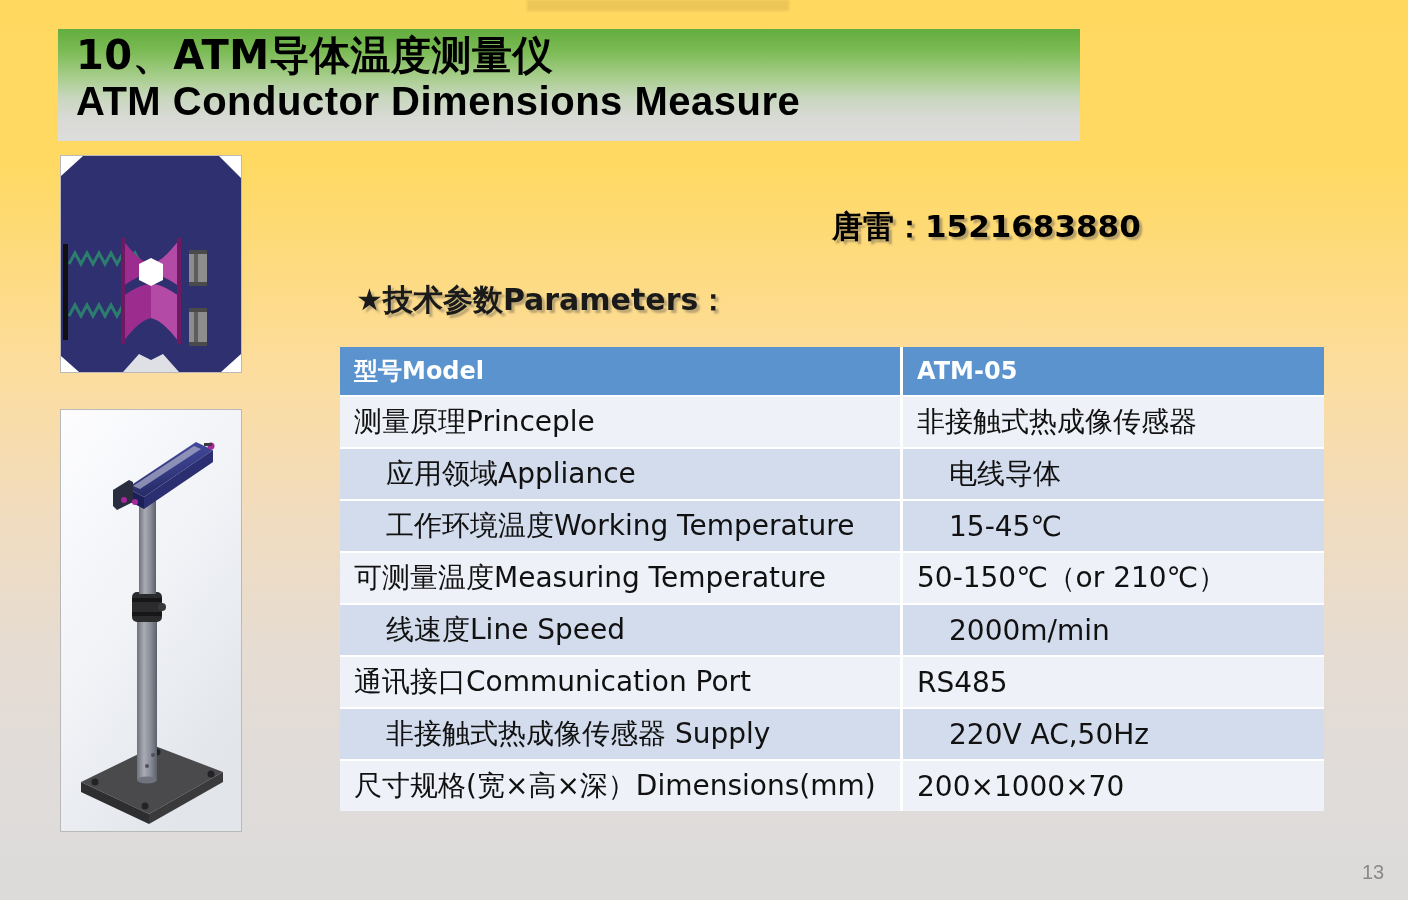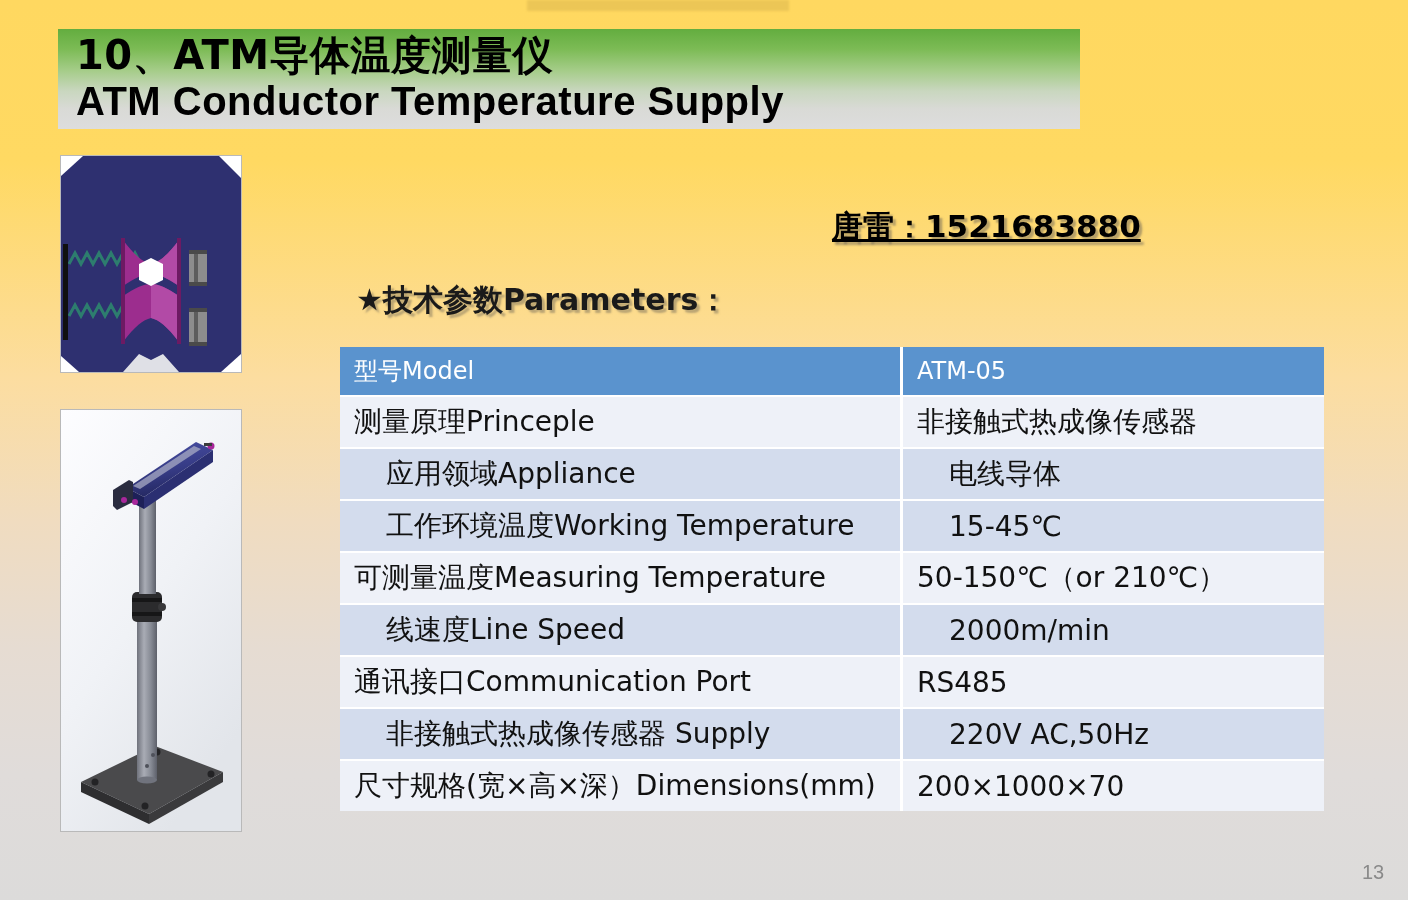--- a/index.html
+++ b/index.html
@@ -38,21 +38,21 @@
     background: rgba(120, 95, 30, 0.14);
     filter: blur(1px);
   }
 
   
   .title-banner {
     position: absolute;
     left: 58px;
     top: 29px;
     width: 1022px;
-    height: 100px;
+    height: 112px;
     background: linear-gradient(to bottom,
         #63ad3f 0%,
         #7cbb55 20%,
         #a6cd8a 42%,
         #c9d7bf 62%,
         #d9dad6 80%,
         #dddddd 100%);
   }
   .title-banner .line {
     position: absolute;
@@ -100,21 +100,20 @@
   .contact {
     position: absolute;
     left: 832px;
     top: 206px;
     font-size: 31px;
     font-weight: 700;
     color: #000;
     white-space: nowrap;
     font-family: "DejaVu Sans", "Liberation Sans", sans-serif;
     text-shadow: 3px 3px 2px rgba(120,110,90,0.55);
-    text-decoration: underline;
   }
 
   
   .params-heading {
     position: absolute;
     left: 356px;
     top: 280px;
     font-size: 30px;
     font-weight: 700;
     color: #1a1a1a;
@@ -144,21 +143,21 @@
     font-family: "DejaVu Sans", "Liberation Sans", sans-serif;
     overflow: hidden;
   }
   .spec-table col.c1 { width: 563px; }
   .spec-table col.c2 { width: 421px; }
   .spec-table td.key { border-right: 3px solid #ffffff; }
 
   .spec-table tr.head td {
     background: #5a93ce;
     color: #ffffff;
-    font-weight: 400;
+    font-weight: 700;
     font-size: 24px;
     height: 48px;
     margin-top: 36px;
   }
   .spec-table tr.head td.key { border-right: 3px solid #ffffff; }
   .spec-table tr.odd  td { background: #eef1f8; }
   .spec-table tr.even td { background: #d3dced; padding-left: 46px; }
   .spec-table tr:last-child td { border-bottom: none; margin-top: 16px; }
 
   
@@ -174,21 +173,21 @@
 </style>
 </head>
 <body>
 
 <div id="slide">
 
   <div class="top-strip"></div>
 
   <div class="title-banner">
     <div class="line title-cn">10、ATM导体温度测量仪</div>
-    <div class="line title-en">ATM Conductor Temperature Supply</div>
+    <div class="line title-en">ATM Conductor Dimensions Measure</div>
   </div>
 
   <div class="photo" id="photo-roller">
     <svg viewBox="0 0 180 216" preserveAspectRatio="none">
       <rect x="0" y="0" width="180" height="216" fill="#ffffff"></rect>
 
       <polygon points="22,0 158,0 180,22 180,198 160,216 18,216 0,200 0,20" fill="#2e3070"></polygon>
 
       <g stroke="#2d7d6e" stroke-width="3" fill="none">
         <path d="M8,108 l6,-11 6,11 6,-11 6,11 6,-11 6,11 6,-11 6,11 6,-11 6,11 6,-11 6,11"></path>

